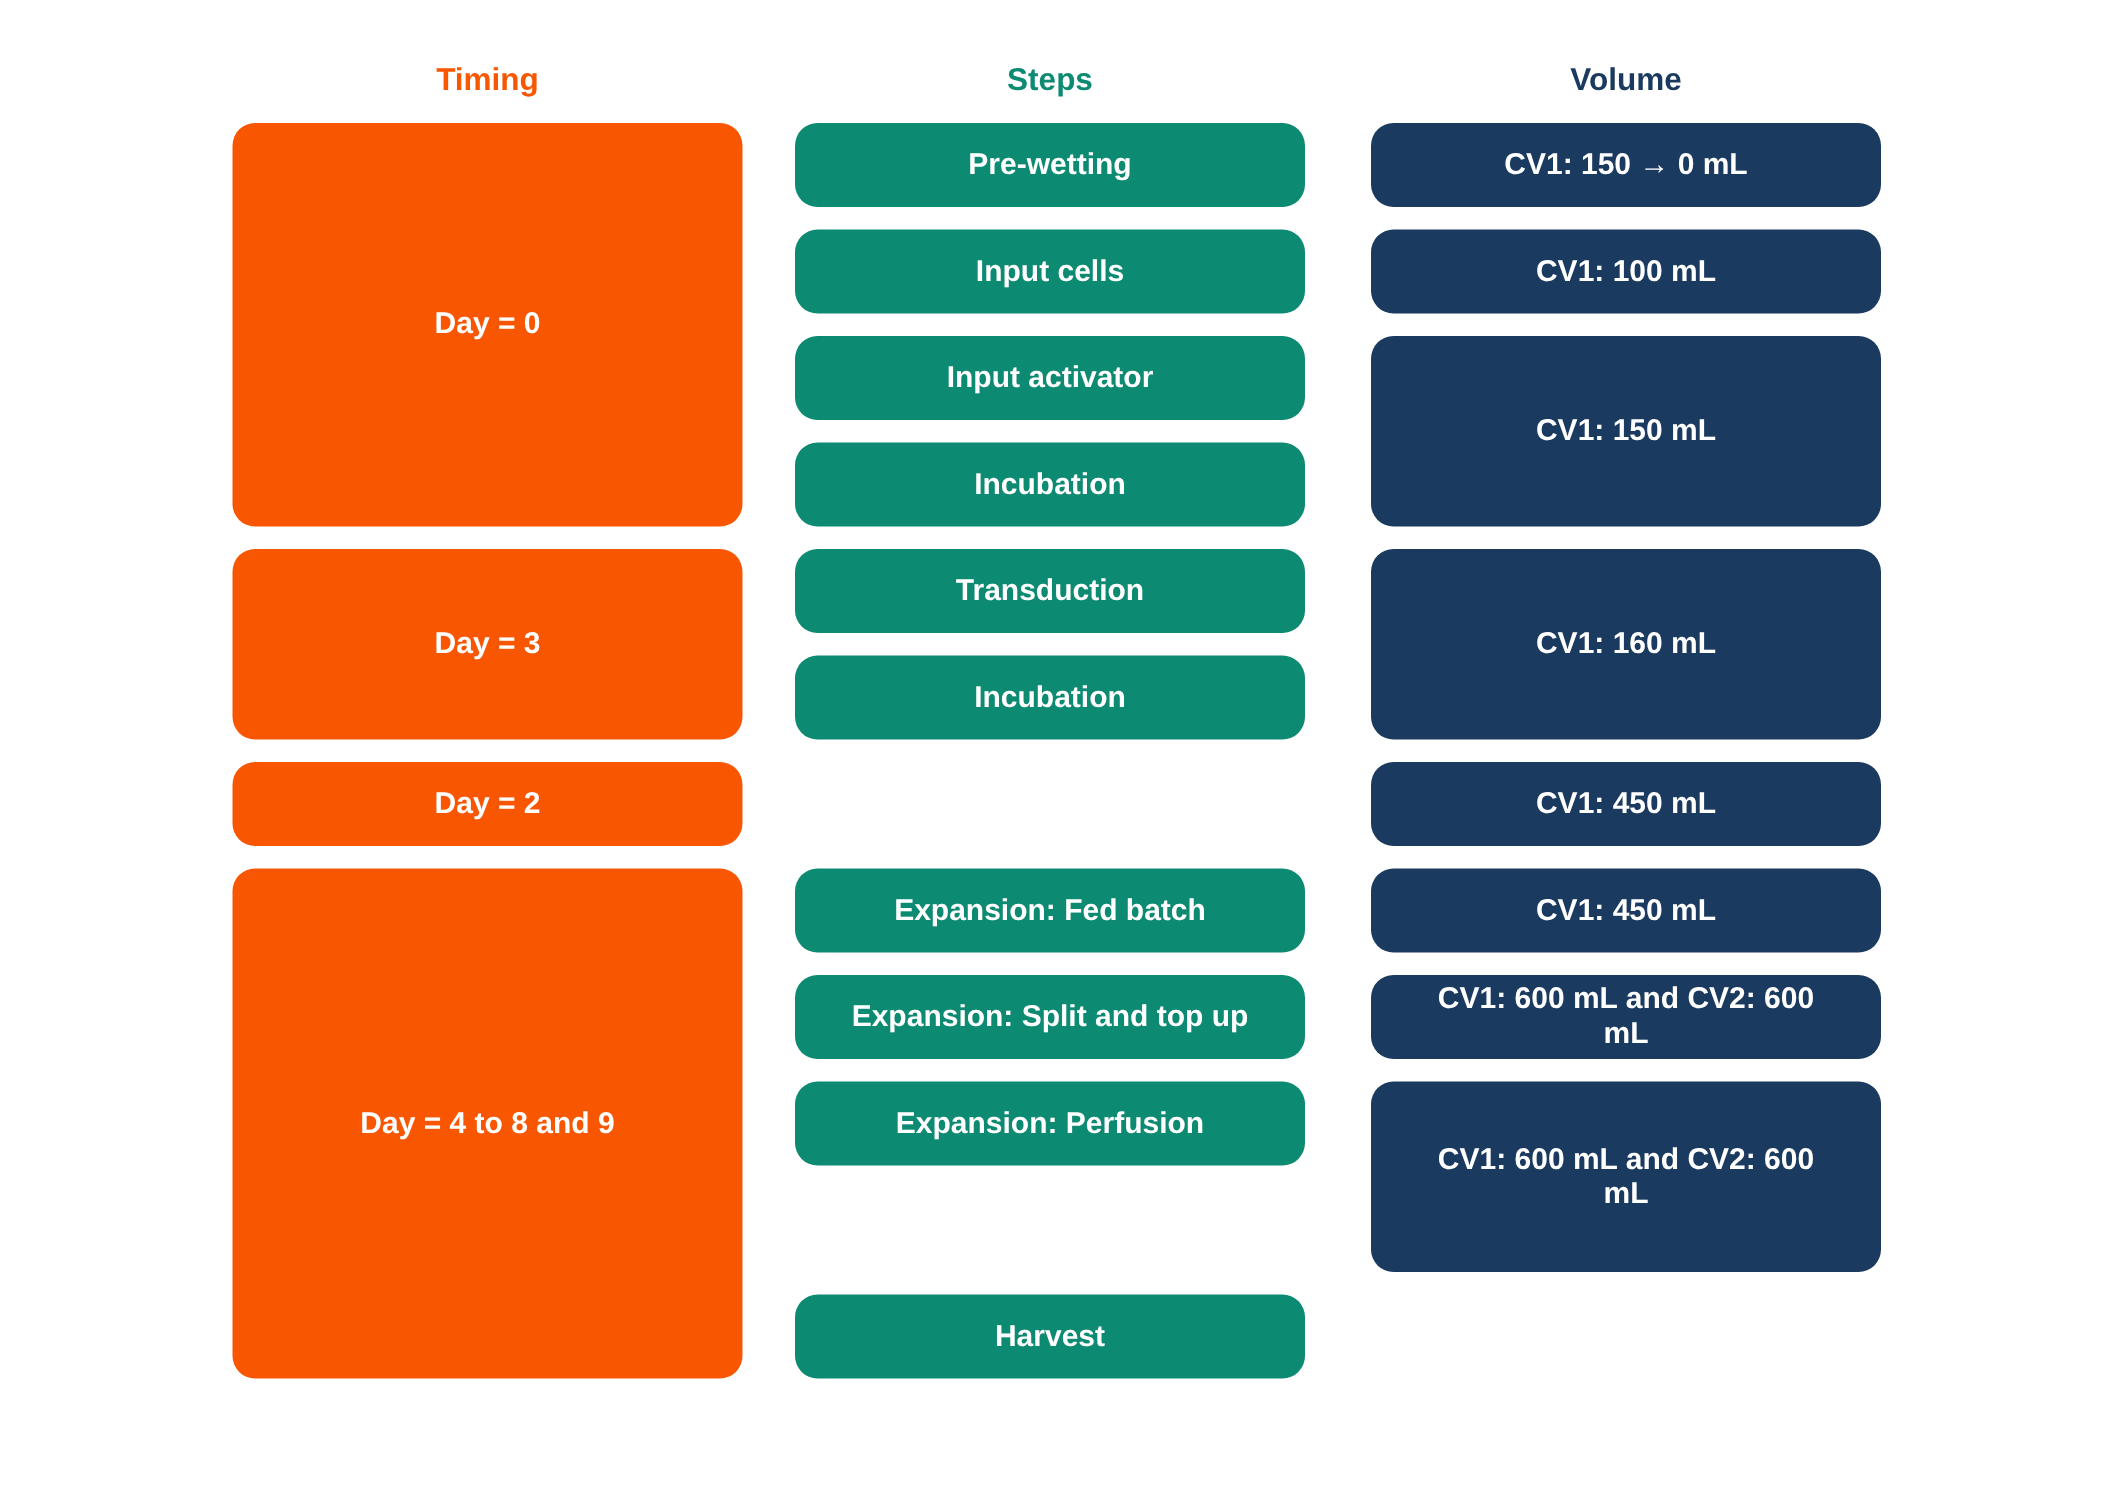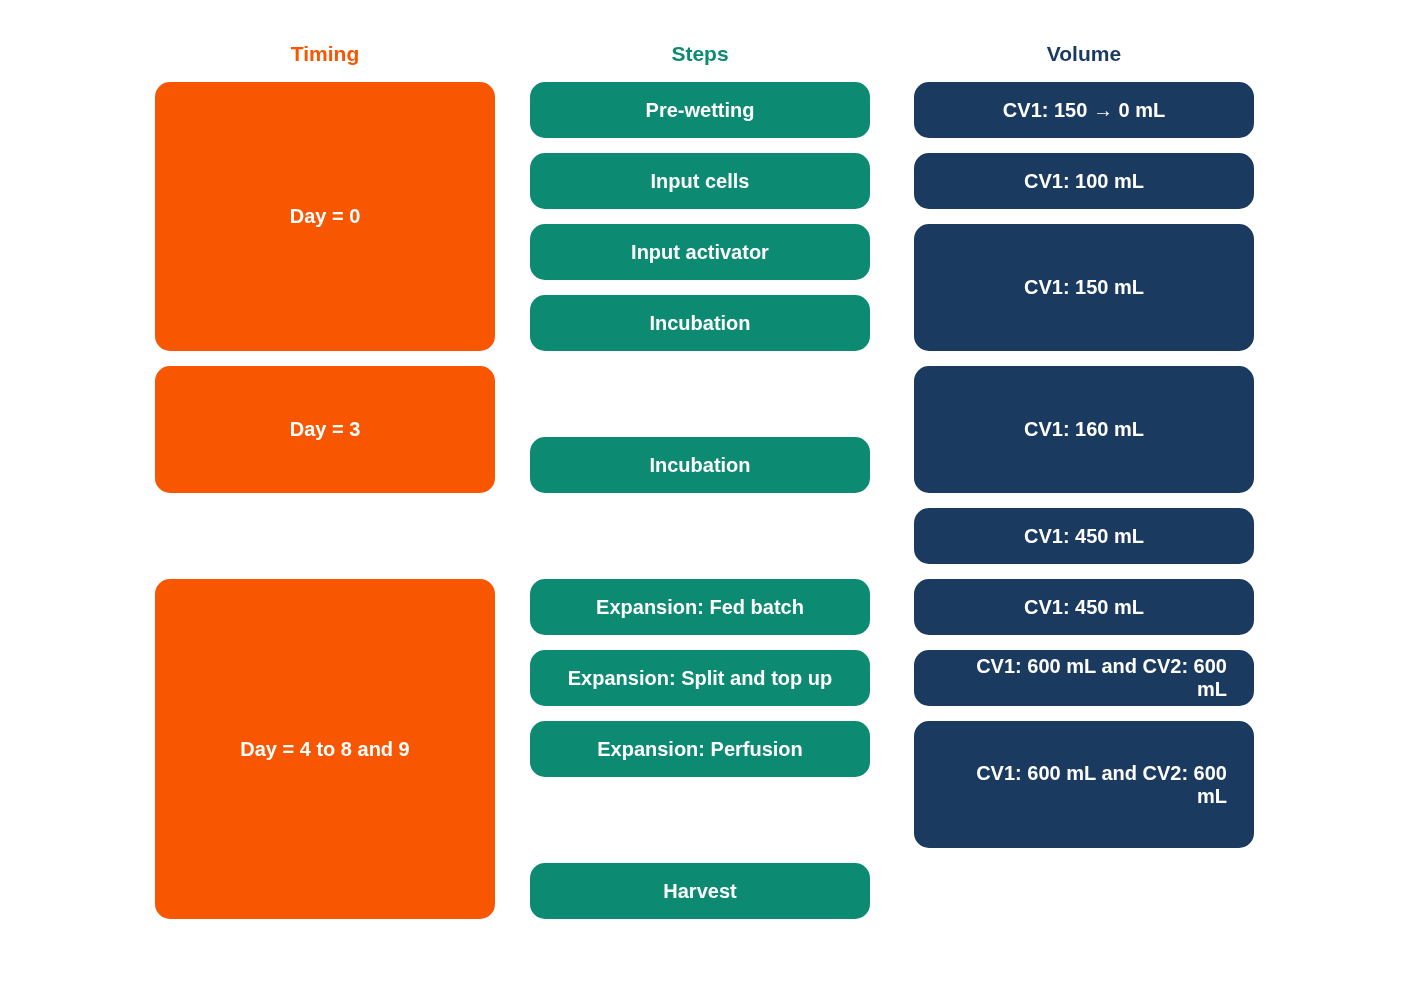--- a/index.html
+++ b/index.html
@@ -34,21 +34,21 @@
     grid-row: 1;
   }
   .hdr.timing-hdr { color: var(--timing, #F95602); grid-column: 1; }
   .hdr.steps-hdr  { color: var(--steps,  #0D8A72); grid-column: 3; }
   .hdr.volume-hdr { color: var(--volume, #1B3A5F); grid-column: 5; }
   .box {
     border-radius: 15px;
     display: flex;
     align-items: center;
     justify-content: center;
-    text-align: right;
+    text-align: center;
     color: var(--text, #ffffff);
     font-size: 20px;
     font-weight: 700;
     padding: 0 27px;
     box-sizing: border-box;
   }
   .box.timing { background: var(--timing, #F95602); grid-column: 1; }
   .box.steps  { background: var(--steps,  #0D8A72); grid-column: 3; }
   .box.volume { background: var(--volume, #1B3A5F); grid-column: 5; }
 </style>
@@ -57,26 +57,28 @@
 
 <div class="canvas">
   <div class="grid">
 
     <div class="hdr timing-hdr">Timing</div>
     <div class="hdr steps-hdr">Steps</div>
     <div class="hdr volume-hdr">Volume</div>
 
     <div class="box timing" style="grid-row: 2 / span 4">Day = 0</div>
     <div class="box timing" style="grid-row: 6 / span 2">Day = 3</div>
+    <div class="box timing" style="grid-row: 8">Day = 2</div>
     <div class="box timing" style="grid-row: 9 / span 5">Day = 4 to 8 and 9</div>
 
     <div class="box steps" style="grid-row: 2">Pre-wetting</div>
     <div class="box steps" style="grid-row: 3">Input cells</div>
     <div class="box steps" style="grid-row: 4">Input activator</div>
     <div class="box steps" style="grid-row: 5">Incubation</div>
+    <div class="box steps" style="grid-row: 6">Transduction</div>
     <div class="box steps" style="grid-row: 7">Incubation</div>
     <div class="box steps" style="grid-row: 10">Expansion: Split and top up</div>
     <div class="box steps" style="grid-row: 9">Expansion: Fed batch</div>
     <div class="box steps" style="grid-row: 11">Expansion: Perfusion</div>
     <div class="box steps" style="grid-row: 13">Harvest</div>
 
     <div class="box volume" style="grid-row: 2">CV1: 150 → 0 mL</div>
     <div class="box volume" style="grid-row: 3">CV1: 100 mL</div>
     <div class="box volume" style="grid-row: 4 / span 2">CV1: 150 mL</div>
     <div class="box volume" style="grid-row: 6 / span 2">CV1: 160 mL</div>

